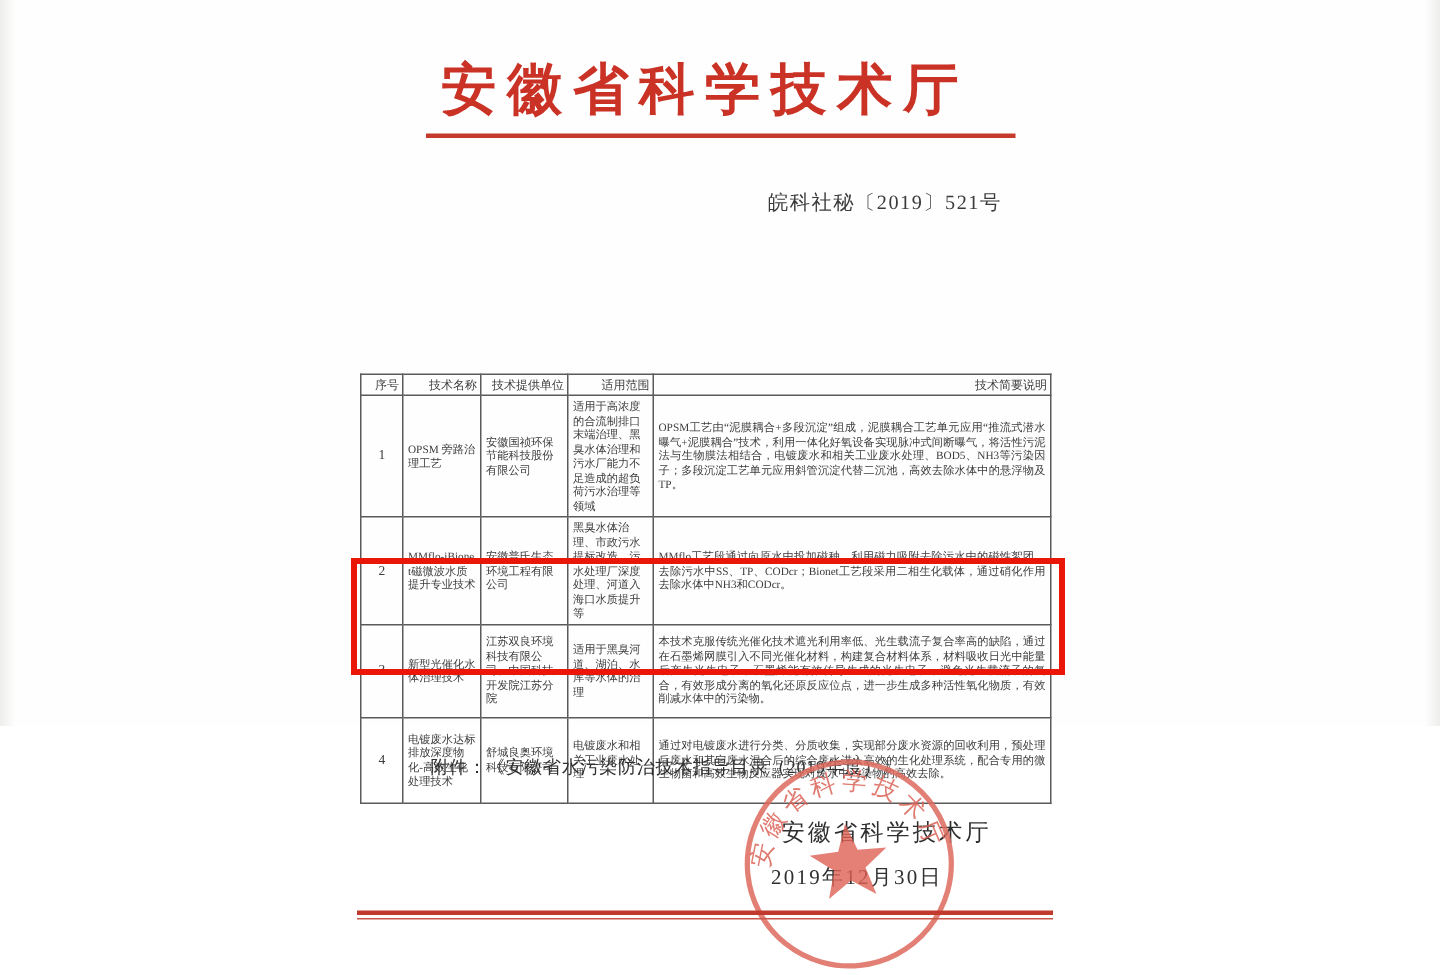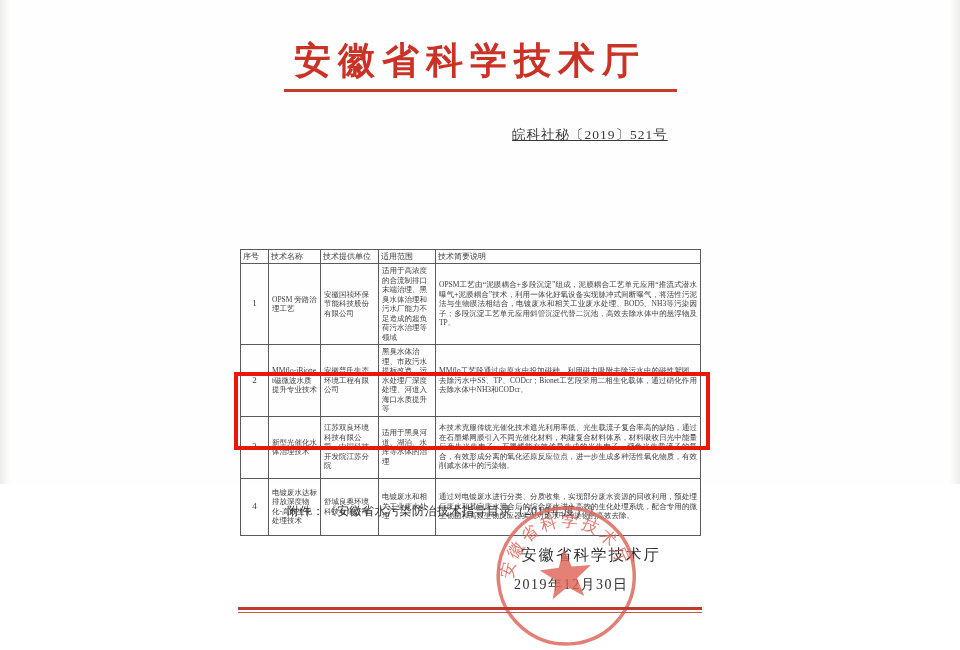--- a/index.html
+++ b/index.html
@@ -14,37 +14,37 @@
   .scan-edge.left{left:0;background:linear-gradient(to right,#ededeb,#fefefe);}
   .scan-edge.right{right:0;background:linear-gradient(to left,#ededeb,#fefefe);}
 
   #org-title{
     position:absolute;top:40px;left:238px;width:464px;text-align:center;
     font-size:37px;line-height:42px;font-weight:bold;color:#cb3226;
     letter-spacing:7px;white-space:nowrap;
   }
   #header-rule{position:absolute;top:89px;left:284px;width:393px;height:3px;background:#c53a2b;}
 
-  #doc-number{position:absolute;top:126px;left:512px;font-size:13.5px;color:#3a3a3a;letter-spacing:1px;white-space:nowrap;text-decoration:underline;}
+  #doc-number{position:absolute;top:126px;left:512px;font-size:13.5px;color:#3a3a3a;letter-spacing:1px;white-space:nowrap;}
 
   #notice-title{
     position:absolute;top:155px;left:208px;width:524px;text-align:center;
     font-size:21px;line-height:29px;font-weight:bold;color:#2d2d2d;letter-spacing:1px;
   }
 
   table#tech-table{
     position:absolute;top:249px;left:240px;width:460px;
     border-collapse:collapse;table-layout:fixed;
     color:#3c3c3c;
   }
   #tech-table th,#tech-table td{
     border:1px solid #5a5a5a;vertical-align:middle;
     overflow:hidden;word-break:break-all;
   }
-  #tech-table th{font-size:8px;font-weight:normal;height:13px;padding:0 2px;text-align:left;}
+  #tech-table th{font-size:8px;font-weight:normal;height:13px;padding:0 2px;text-align:right;}
   #tech-table td{font-size:7.5px;line-height:9.5px;padding:2px 3px;text-align:left;}
   #tech-table td.c-no{text-align:center;font-size:9px;}
   #tech-table td.c-summary{text-align:justify;}
   #tech-table tr.r1{height:67px;}
   #tech-table tr.r2{height:48px;}
   #tech-table tr.r3{height:62px;}
   #tech-table tr.r4{height:57px;}
 
   #highlight-box{
     position:absolute;left:234px;top:372px;width:468px;height:70px;

